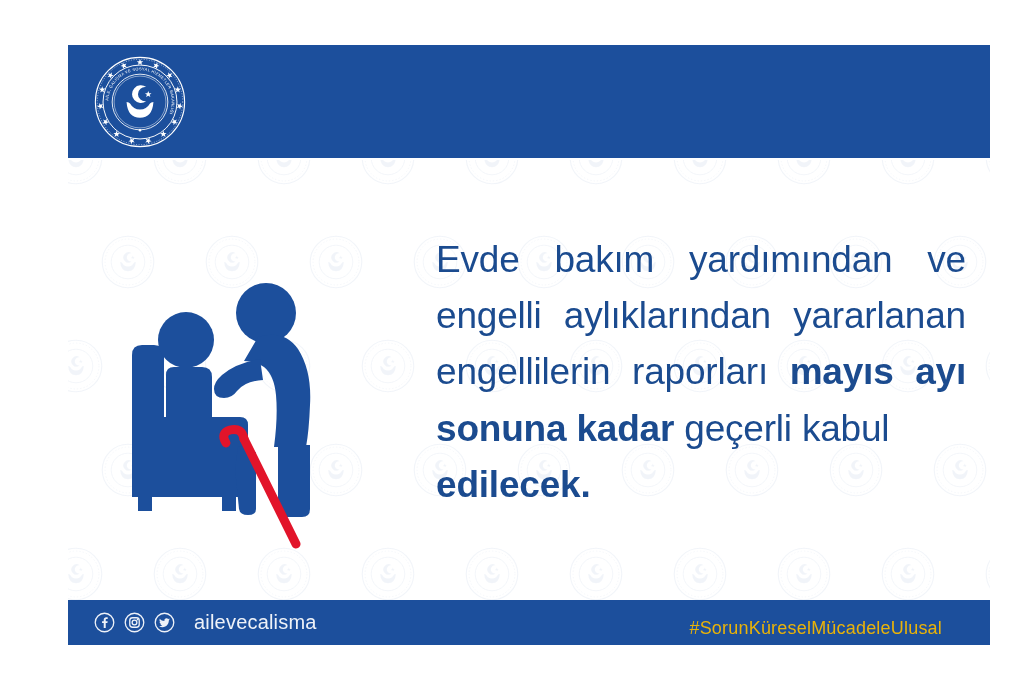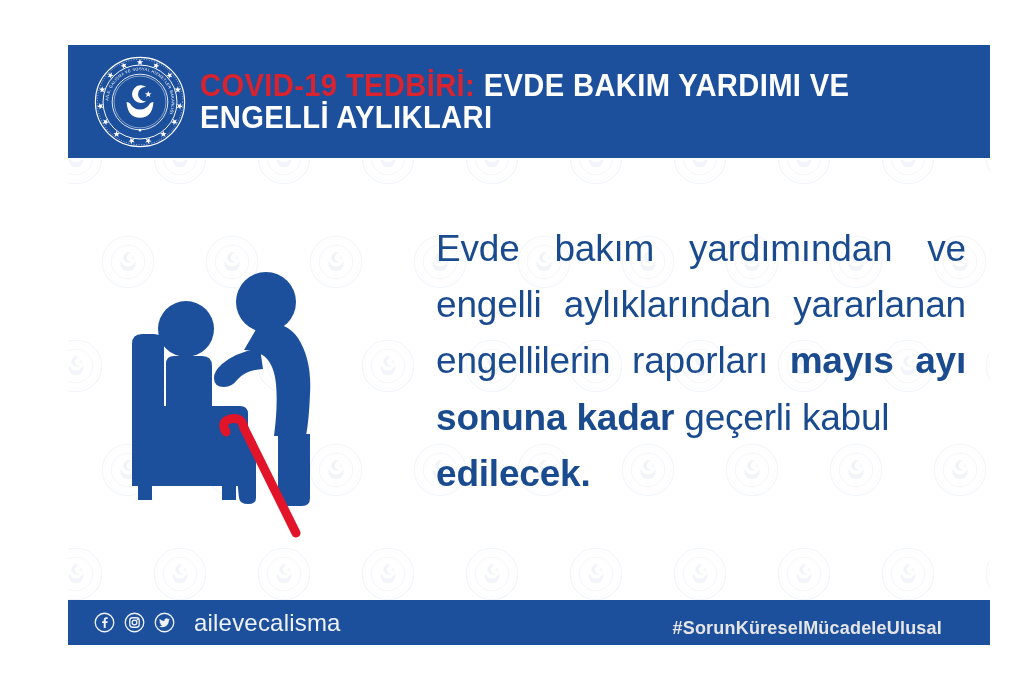--- a/index.html
+++ b/index.html
@@ -69,21 +69,21 @@
     text-transform: uppercase;
     white-space: nowrap;
     transform: scaleX(0.94);
     transform-origin: left center;
   }
   .title-accent { color: #d9232e; }
 
   
   #body-area {
     position: absolute;
-    left: 68px; top: 161px;
+    left: 68px; top: 172px;
     width: 922px; height: 454px;
     background: transparent;
   }
 
   #illustration {
     position: absolute;
     left: 40px; top: 95px;
     width: 310px; height: 300px;
   }
 
@@ -122,28 +122,28 @@
     align-items: center;
     gap: 9px;
   }
   .social-icon {
     width: 21px; height: 21px;
     display: block;
   }
   #social-handle {
     margin-left: 10px;
     color: #eef2f8;
-    font-size: 24px;
+    font-size: 20px;
     font-family: "Liberation Sans", sans-serif;
     letter-spacing: 0.2px;
   }
   #hashtag {
-    color: #e5e5e5;
+    color: #eab308;
     font-size: 18px;
-    font-weight: bold;
+    font-weight: normal;
     font-family: "Liberation Sans", sans-serif;
     letter-spacing: 0.2px;
     margin-right: 22px;
     margin-top: 11px;
   }
 </style>
 </head>
 <body>
 
 <div id="poster">
@@ -600,24 +600,20 @@
 
         <g>
           <path d="M 56.5,34.5 a 9.2,9.2 0 1,0 0,14.6 a 7.4,7.4 0 1,1 0,-14.6 z" fill="#ffffff"></path>
           <polygon fill="#ffffff" points="58.6,38.6 59.55,40.9 62,40.9 60.05,42.4 60.8,44.8 58.6,43.4 56.4,44.8 57.15,42.4 55.2,40.9 57.65,40.9"></polygon>
           <path d="M 36,50 q 1.2,16.5 14,16.5 q 12.8,0 14,-16.5 q -2.6,0 -3.6,1.6 q -3.6,6.3 -10.4,6.3 q -6.8,0 -10.4,-6.3 q -1,-1.6 -3.6,-1.6 z" fill="#ffffff"></path>
         </g>
         <circle cx="50" cy="79.5" r="1.3" fill="#ffffff"></circle>
       </svg>
     </div>
 
-    <div id="header-titles">
-      <div class="title-line"><span class="title-accent">COVID-19 TEDBİRİ:</span><span> EVDE BAKIM YARDIMI VE</span></div>
-      <div class="title-line">ENGELLİ AYLIKLARI</div>
-    </div>
   </div>
 
   <div id="body-area">
 
     <div id="illustration">
       <svg viewBox="0 0 310 300" width="310" height="300" aria-hidden="true">
         <g fill="#1c4f9c">
 
           <path d="M 24,88 q 0,-10 10,-10 l 12,0 q 10,0 10,10 l 0,90 l -32,0 z"></path>
 

